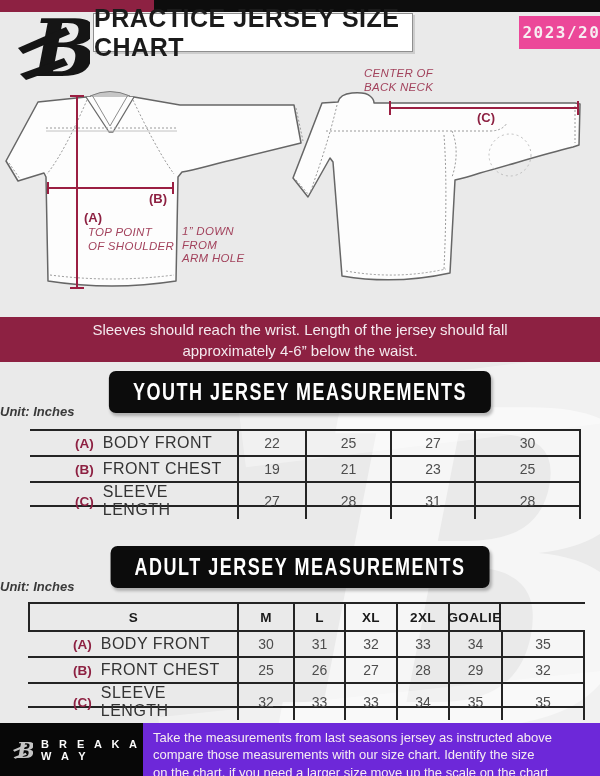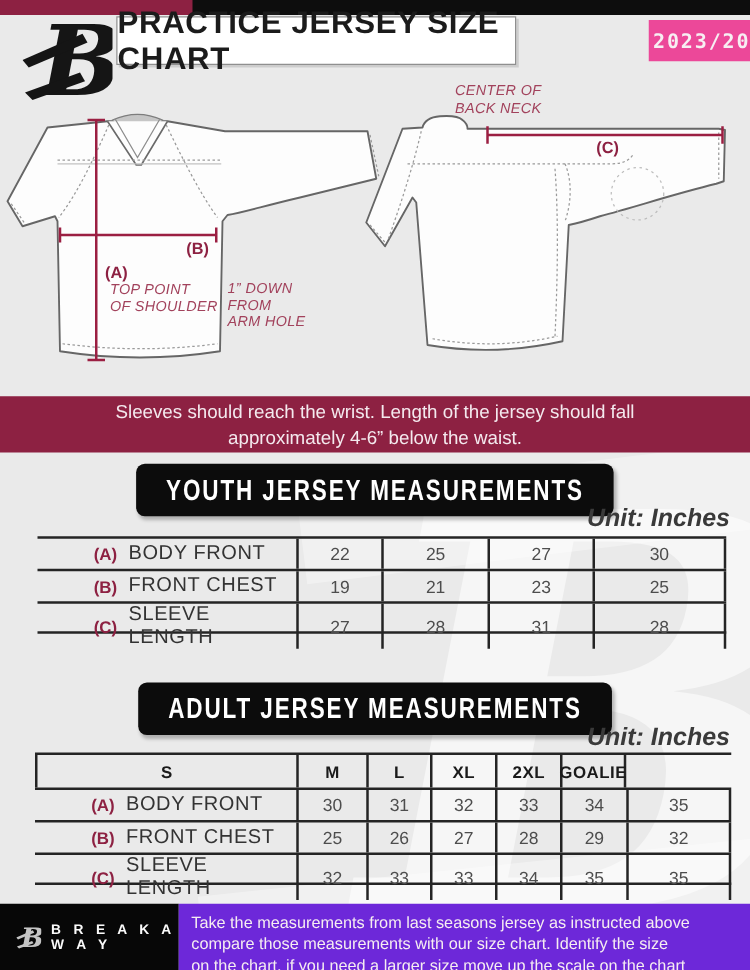--- a/index.html
+++ b/index.html
@@ -34,21 +34,21 @@
   .lbl-c-text { left:364px; top:67px; }
 
   
   .notice { position:absolute; left:0; top:317px; width:600px; height:45px; background:#8d2142; color:#f4e9ee; font-size:15px; line-height:21px; text-align:center; white-space:pre-line; padding-top:2px; }
 
   
   .banner { position:absolute; left:50%; transform:translateX(-50%); height:42px; background:#0c0c0c; border-radius:7px; display:flex; align-items:center; justify-content:center; padding:16px 24px; box-shadow:2px 3px 3px rgba(0,0,0,0.25); }
   .banner span { display:inline-block; color:#ffffff; font-weight:800; font-size:18px; letter-spacing:1.5px; transform:scaleY(1.3); white-space:nowrap; }
   .banner-youth { top:371px; }
   .banner-adult { top:546px; }
-  .unit { position:absolute; left:0; width:584px; text-align:right; font-style:italic; font-weight:600; font-size:20px; color:#3a3a3a; }
+  .unit { position:absolute; left:0; width:584px; text-align:left; font-style:italic; font-weight:600; font-size:13px; color:#3a3a3a; }
   .unit-youth { top:404px; }
   .unit-adult { top:579px; }
 
   
   .size-table { position:absolute; z-index:1; }
   .table-youth { left:30px; top:429px; width:551px; --cols:207px 68px 85px 84px 107px; }
   .table-adult { left:28px; top:602px; width:557px; --cols:209px 56px 51px 52px 52px 53px 84px; }
   .t-row { display:grid; grid-template-columns:var(--cols); border-top:2px solid #242424; height:26px; }
   .t-row.t-head { height:28px; }
   .t-row:last-child { border-bottom:2px solid #242424; }

